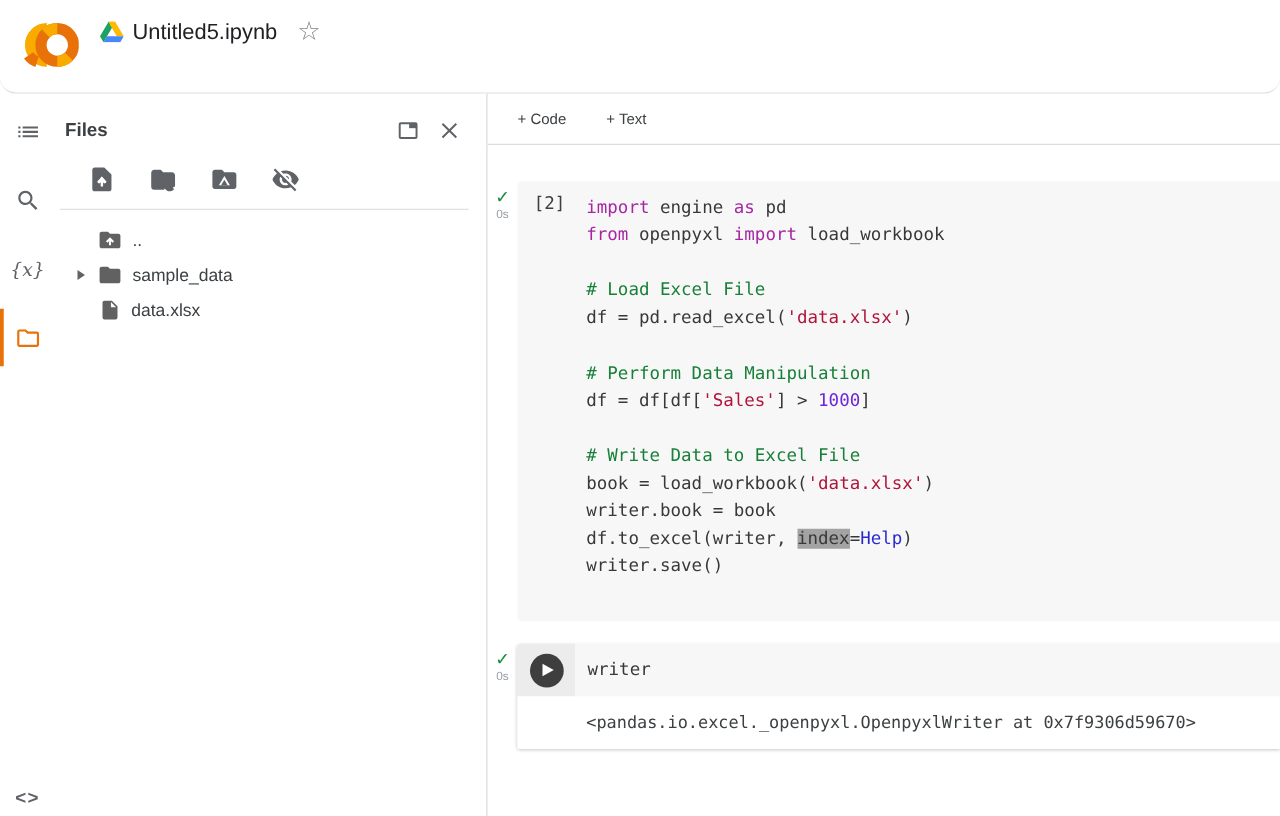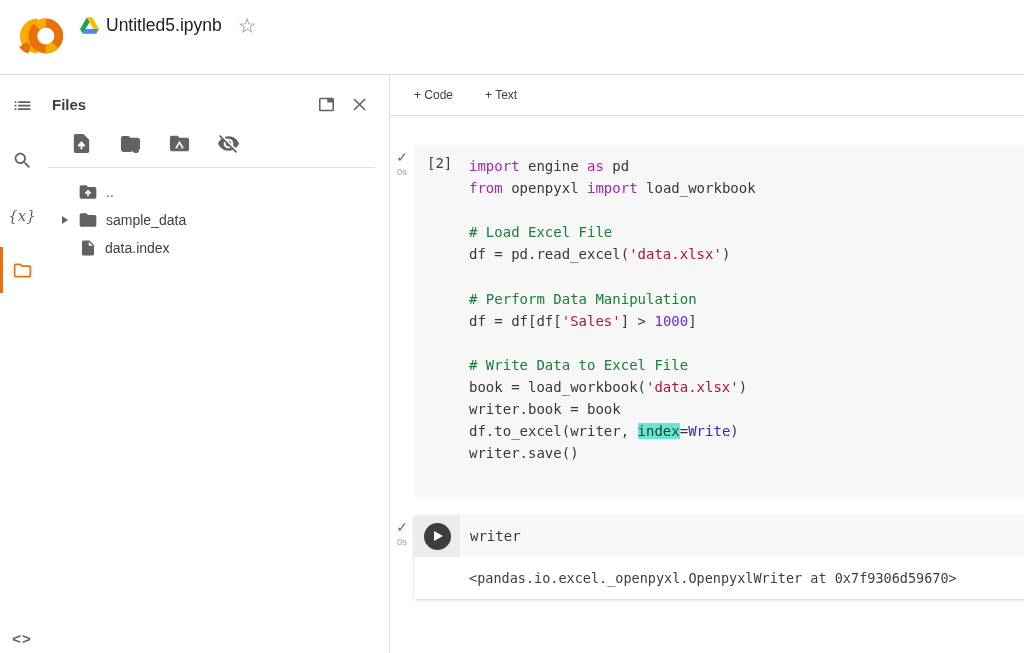--- a/index.html
+++ b/index.html
@@ -1,20 +1,20 @@
 <!DOCTYPE html>
 <html><head>
 <meta charset="utf-8">
 <style>
   * { margin:0; padding:0; box-sizing:border-box; }
   html,body { width:1024px; height:653px; overflow:hidden; background:#fff;
     font-family:"Liberation Sans", sans-serif; color:#3c4043; }
 
   
-  .app-header { position:relative; height:75px; border-bottom:1px solid #dadce0; background:#fff; }
+  .app-header { position:relative; height:75px; border-bottom:1px solid #dadce0; background:#fff;border-radius:13px; }
   .colab-logo { position:absolute; left:13px; top:13px; width:50px; height:46px; }
   .header-main { position:absolute; left:80px; top:10px; }
   .title-row { display:flex; align-items:center; height:30px; }
   .drive-icon { width:19px; height:17px; margin-right:7px; }
   .nb-title { font-size:17.5px; color:#202124; }
   .star { margin-left:16px; font-size:21px; color:#80868b; line-height:1; cursor:pointer; }
   .menu-row { display:flex; margin-left:-9px; margin-top:3px; }
   .menu-row .menu-item { padding:4px 9px; font-size:14.5px; color:#3c4043; cursor:pointer; }
 
   
@@ -55,21 +55,21 @@
   .code-cell { background:#f7f7f7; border-radius:3px 0 0 3px; padding:10px 0 33px 13px; position:relative; }
   .exec-count, .code-line, .tok-hl, .out-text, .writer-code { font-family:"DejaVu Sans Mono","Liberation Mono",monospace; }
   .exec-count { position:absolute; left:13px; top:10px; font-size:14px; color:#3c4043; }
   .code-block { margin-left:42px; }
   .code-line { font-size:14px; line-height:22.1px; white-space:pre; color:#383838; }
   .tok-kw { color:#a626a4; }
   .tok-cm { color:#188038; }
   .tok-st { color:#b0143c; }
   .tok-nm { color:#6d28d9; }
   .tok-bool { color:#2a2acc; }
-  .tok-hl { background:#5eead4;text-align:right; }
+  .tok-hl { background:#a3a3a3;text-align:right; }
   .tok-pl { color:#383838; }
 
   .cell2 { margin-top:18px; background:#fff; box-shadow:0 1px 3px rgba(0,0,0,0.22); border-radius:3px 0 0 3px; }
   .cell2-coderow { display:flex; height:42px; }
   .play-cell { width:46px; flex:none; background:#ececec; display:flex; align-items:center; justify-content:center; border-radius:3px 0 0 0; }
   .play-btn { width:27px; height:27px; border-radius:50%; background:#3e3e3e; border:none; display:flex; align-items:center; justify-content:center; cursor:pointer; }
   .play-tri { width:0; height:0; border-left:9px solid #fff; border-top:5.5px solid transparent; border-bottom:5.5px solid transparent; margin-left:2px; }
   .code-area { flex:1; background:#f7f7f7; display:flex; align-items:center; padding-left:10px; }
   .writer-code .code-line { line-height:normal; }
   .cell2-output { height:42px; display:flex; align-items:center; padding-left:55px; background:#fff; }
@@ -176,21 +176,21 @@
         <svg class="tree-icon" viewBox="0 0 24 24">
           <path d="M20 6h-8l-2-2H4c-1.1 0-2 .9-2 2v12c0 1.1.9 2 2 2h16c1.1 0 2-.9 2-2V8c0-1.1-.9-2-2-2z"></path>
         </svg>
         <span class="tree-label">sample_data</span>
       </li>
       <li class="tree-row">
         <span class="chev-slot"></span>
         <svg class="tree-icon" viewBox="0 0 24 24" style="width:18px;height:18px;margin-left:9px;">
           <path d="M6 2c-1.1 0-2 .9-2 2v16c0 1.1.9 2 2 2h12c1.1 0 2-.9 2-2V8l-6-6H6zm7 7V3.5L18.5 9H13z"></path>
         </svg>
-        <span class="tree-label">data.index</span>
+        <span class="tree-label">data.xlsx</span>
       </li>
     </ul>
   </section>
 
   <main class="notebook">
     <div class="nb-toolbar">
       <span class="add-btn">+ Code</span>
       <span class="add-btn">+ Text</span>
     </div>
 
@@ -208,21 +208,21 @@
               <div class="code-line">&nbsp;</div>
               <div class="code-line"><span class="tok-cm"># Load Excel File</span></div>
               <div class="code-line"><span class="tok-pl">df = pd.read_excel(</span><span class="tok-st">'data.xlsx'</span><span class="tok-pl">)</span></div>
               <div class="code-line">&nbsp;</div>
               <div class="code-line"><span class="tok-cm"># Perform Data Manipulation</span></div>
               <div class="code-line"><span class="tok-pl">df = df[df[</span><span class="tok-st">'Sales'</span><span class="tok-pl">] &gt; </span><span class="tok-nm">1000</span><span class="tok-pl">]</span></div>
               <div class="code-line">&nbsp;</div>
               <div class="code-line"><span class="tok-cm"># Write Data to Excel File</span></div>
               <div class="code-line"><span class="tok-pl">book = load_workbook(</span><span class="tok-st">'data.xlsx'</span><span class="tok-pl">)</span></div>
               <div class="code-line"><span class="tok-pl">writer.book = book</span></div>
-              <div class="code-line"><span class="tok-pl">df.to_excel(writer, </span><span class="tok-hl">index</span><span class="tok-pl">=</span><span class="tok-bool">Write</span><span class="tok-pl">)</span></div>
+              <div class="code-line"><span class="tok-pl">df.to_excel(writer, </span><span class="tok-hl">index</span><span class="tok-pl">=</span><span class="tok-bool">Help</span><span class="tok-pl">)</span></div>
               <div class="code-line"><span class="tok-pl">writer.save()</span></div>
             </div>
         </div>
       </div>
 
       <div class="cell cell2">
         <div class="cell-gutter">
           <div class="check">✓</div>
           <div class="runtime">0s</div>
         </div>

